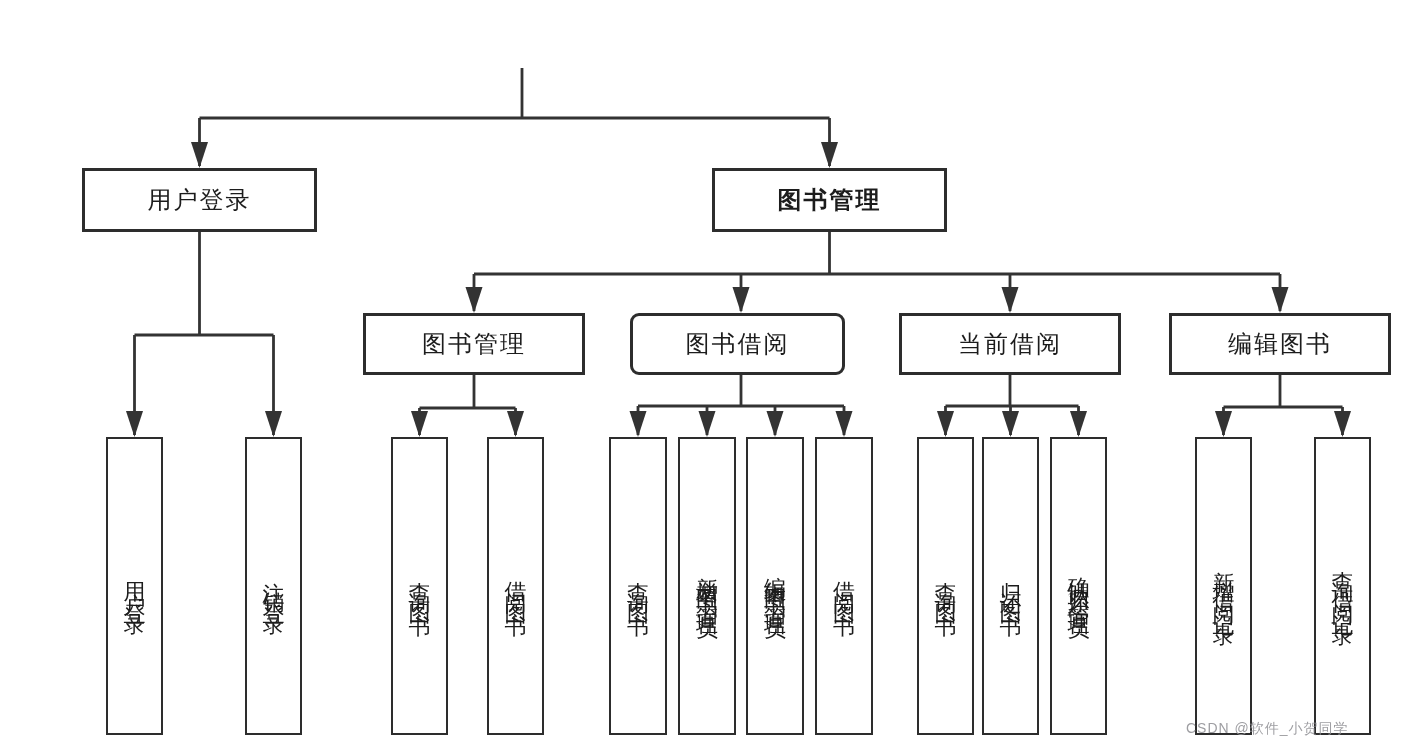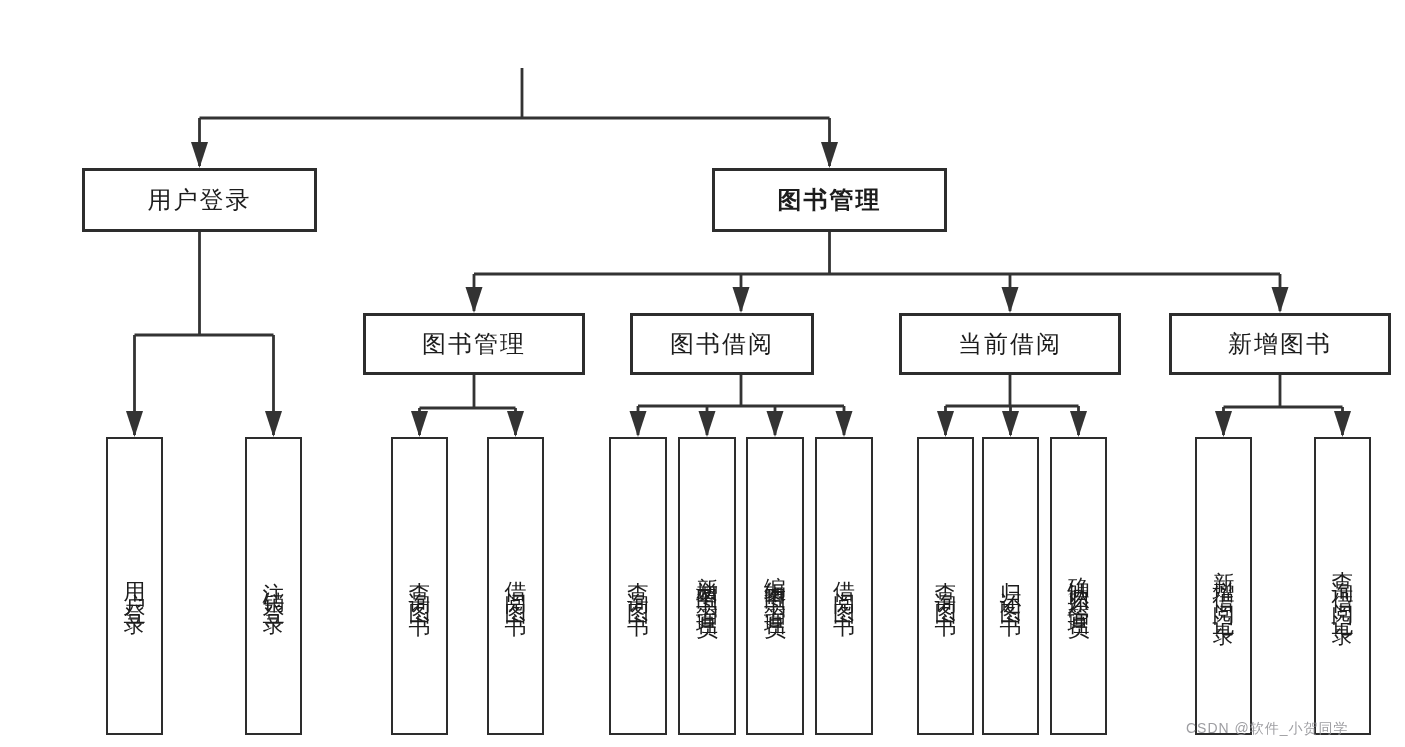--- a/index.html
+++ b/index.html
@@ -97,28 +97,28 @@
   <div class="box" style="left:82px; top:168px; width:235px; height:64px;">
     <span class="hlabel">用户登录</span>
   </div>
   <div class="box" style="left:712px; top:168px; width:235px; height:64px;font-weight:bold;">
     <span class="hlabel">图书管理</span>
   </div>
 
   <div class="box" style="left:363px; top:313px; width:222px; height:62px;">
     <span class="hlabel">图书管理</span>
   </div>
-  <div class="box" style="left:630px; top:313px; width:184px; height:62px;">
+  <div class="box" style="left:630px; top:313px; width:215px; height:62px;border-radius:9px;">
     <span class="hlabel">图书借阅</span>
   </div>
   <div class="box" style="left:899px; top:313px; width:222px; height:62px;">
     <span class="hlabel">当前借阅</span>
   </div>
   <div class="box" style="left:1169px; top:313px; width:222px; height:62px;">
-    <span class="hlabel">新增图书</span>
+    <span class="hlabel">编辑图书</span>
   </div>
 
   <div class="box leaf" style="left:106px; top:437px; width:57px; height:298px;">
     <span class="vtext">用户登录</span>
   </div>
   <div class="box leaf" style="left:245px; top:437px; width:57px; height:298px;">
     <span class="vtext">注销登录</span>
   </div>
 
   <div class="box leaf" style="left:391px; top:437px; width:57px; height:298px;">

